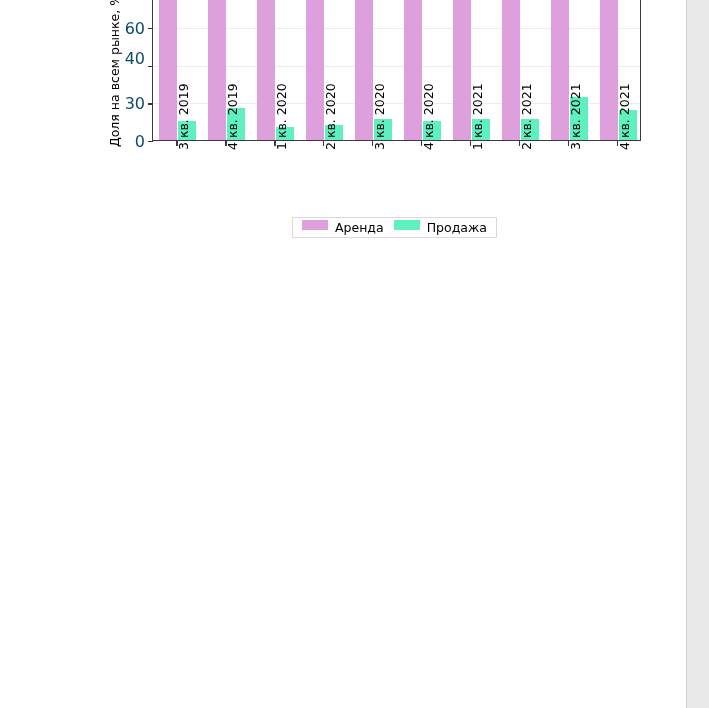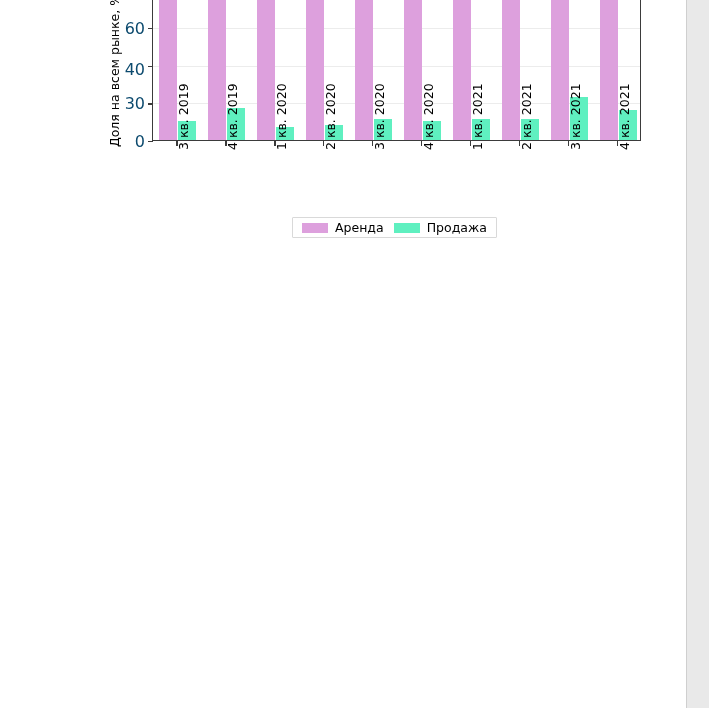--- a/index.html
+++ b/index.html
@@ -159,21 +159,21 @@
     border: 1px solid #d9d9d9;
     background: #ffffff;
     display: flex;
     align-items: center;
     padding: 0 9px;
     gap: 10px;
     border-radius: 1px;
   }
   .legend-entry {
     display: flex;
-    align-items: center;
+    align-items: flex-start;
     gap: 7px;
   }
   .legend-swatch {
     width: 26px;
     height: 10px;
     display: inline-block;
   }
   .legend-text {
     font-size: 12.5px;
     color: #000;
@@ -238,21 +238,21 @@
             <div class="bar rent" title="Аренда: 85%" style="height: 160.26px; background: rgb(221, 160, 221);"></div>
             <div class="bar sale" title="Продажа: 16%" style="height: 30.1667px; background: rgb(95, 240, 192);"></div>
           </div>
         </div>
       <div id="yaxis-annotations">
           <div class="ytick" style="top: 181px;"></div>
           <div class="ylabel" style="top: 181px;">0</div>
           <div class="ytick" style="top: 143.292px;"></div>
           <div class="ylabel" style="top: 143.292px;">30</div>
           <div class="ytick" style="top: 105.583px;"></div>
-          <div class="ylabel" style="top: 109px;">40</div>
+          <div class="ylabel" style="top: 98px;">40</div>
           <div class="ytick" style="top: 67.875px;"></div>
           <div class="ylabel" style="top: 67.875px;">60</div>
         </div>
     </div>
 
     <div id="x-axis">
         <div class="xgroup" style="left: 24.45px;">
           <div class="xtick"></div>
           <div class="xlabel">3 кв. 2019</div>
         </div>

